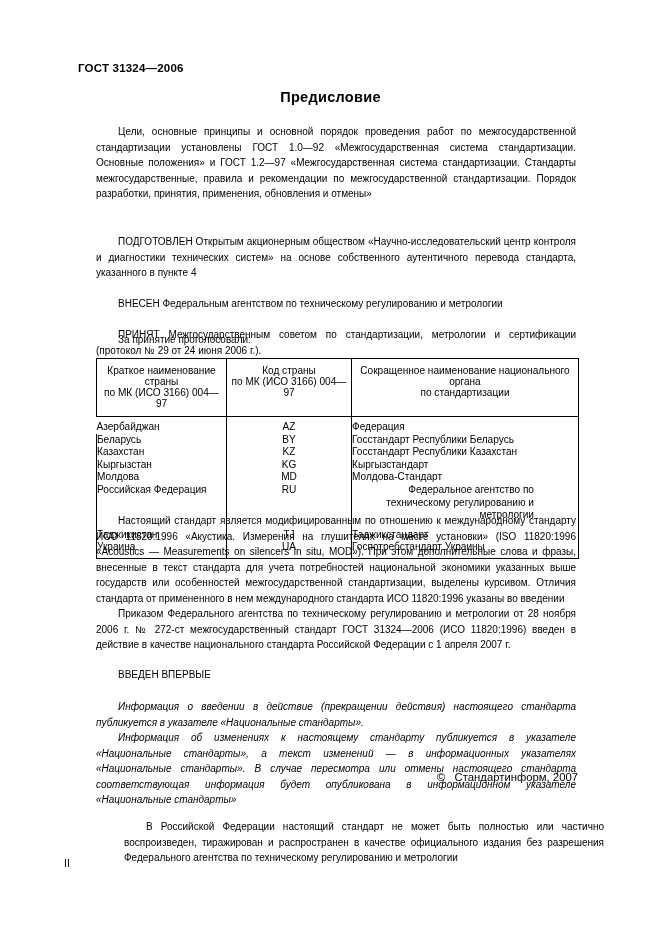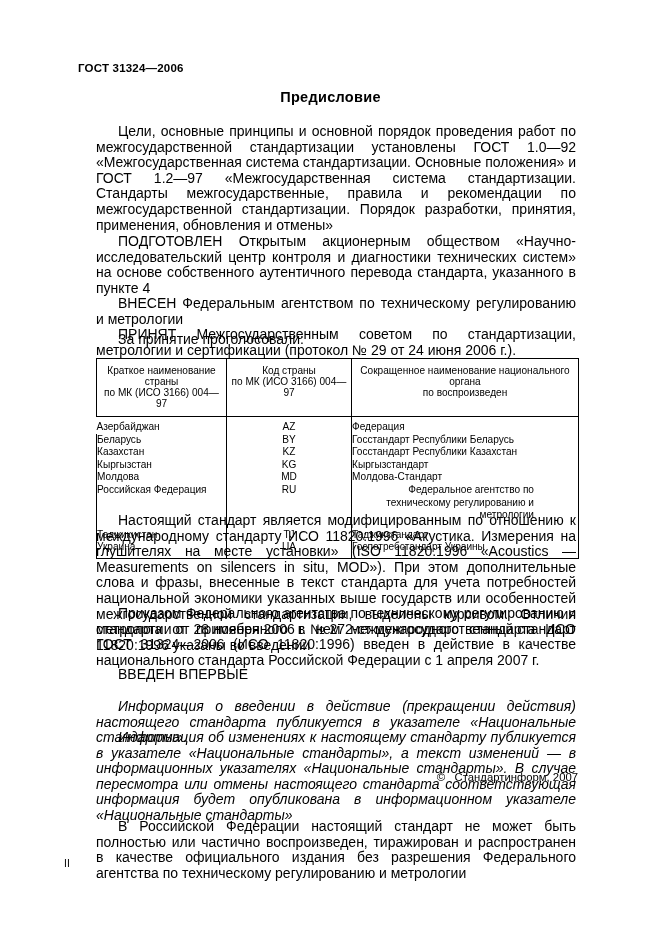--- a/index.html
+++ b/index.html
@@ -48,21 +48,21 @@
     letter-spacing: 0.3px;
   }
   
   .col {
     position: absolute;
     left: 96px;
     width: 480px;
   }
   p {
     margin: 0;
-    font-size: 14px;
+    font-size: 10px;
     line-height: 15.6px;
     text-align: justify;
     text-justify: inter-word;
   }
   p.ind { text-indent: 22px; }
   p.italic { font-style: italic; }
   .sub-head {
     font-size: 11.5px;
     font-weight: bold;
   }
@@ -159,21 +159,21 @@
             <th>
               <span class="hdr-sep">Краткое наименование страны</span>
               <span class="hdr-sep">по МК (ИСО 3166) 004—97</span>
             </th>
             <th>
               <span class="hdr-sep">Код страны</span>
               <span class="hdr-sep">по МК (ИСО 3166) 004—97</span>
             </th>
             <th>
               <span class="hdr-sep">Сокращенное наименование национального органа</span>
-              <span class="hdr-sep">по воспроизведен</span>
+              <span class="hdr-sep">по стандартизации</span>
             </th>
           </tr>
         </thead>
         <tbody>
           <tr class="first">
             <td class="c-name nb" style="border-bottom:0;border-top:1px solid #000;">Азербайджан</td>
             <td class="c-code" style="border-bottom:0;">AZ</td>
             <td class="c-org" style="border-bottom:0;">Федерация</td>
           </tr>
           <tr>
@@ -234,20 +234,20 @@
     <div class="col" style="top:730px;">
       <p class="ind italic">Информация об изменениях к настоящему стандарту публикуется в указателе «Национальные стандарты», а текст изменений — в информационных указателях «Национальные стандарты». В случае пересмотра или отмены настоящего стандарта соответствующая информация будет опубликована в информационном указателе «Национальные стандарты»</p>
     </div>
 
     <div class="copyright">
       <span class="cmark">©</span>
       &nbsp;
       <span>Стандартинформ, 2007</span>
     </div>
 
-    <div class="col" style="top:819px;">
+    <div class="col" style="top:819px;margin-left:28px;">
       <p class="ind">В Российской Федерации настоящий стандарт не может быть полностью или частично воспроизведен, тиражирован и распространен в качестве  официального  издания без разрешения  Федерального агентства по техническому регулированию и метрологии</p>
     </div>
 
     <div class="folio">II</div>
 
   </div>
 </div>
 
 </body></html>

